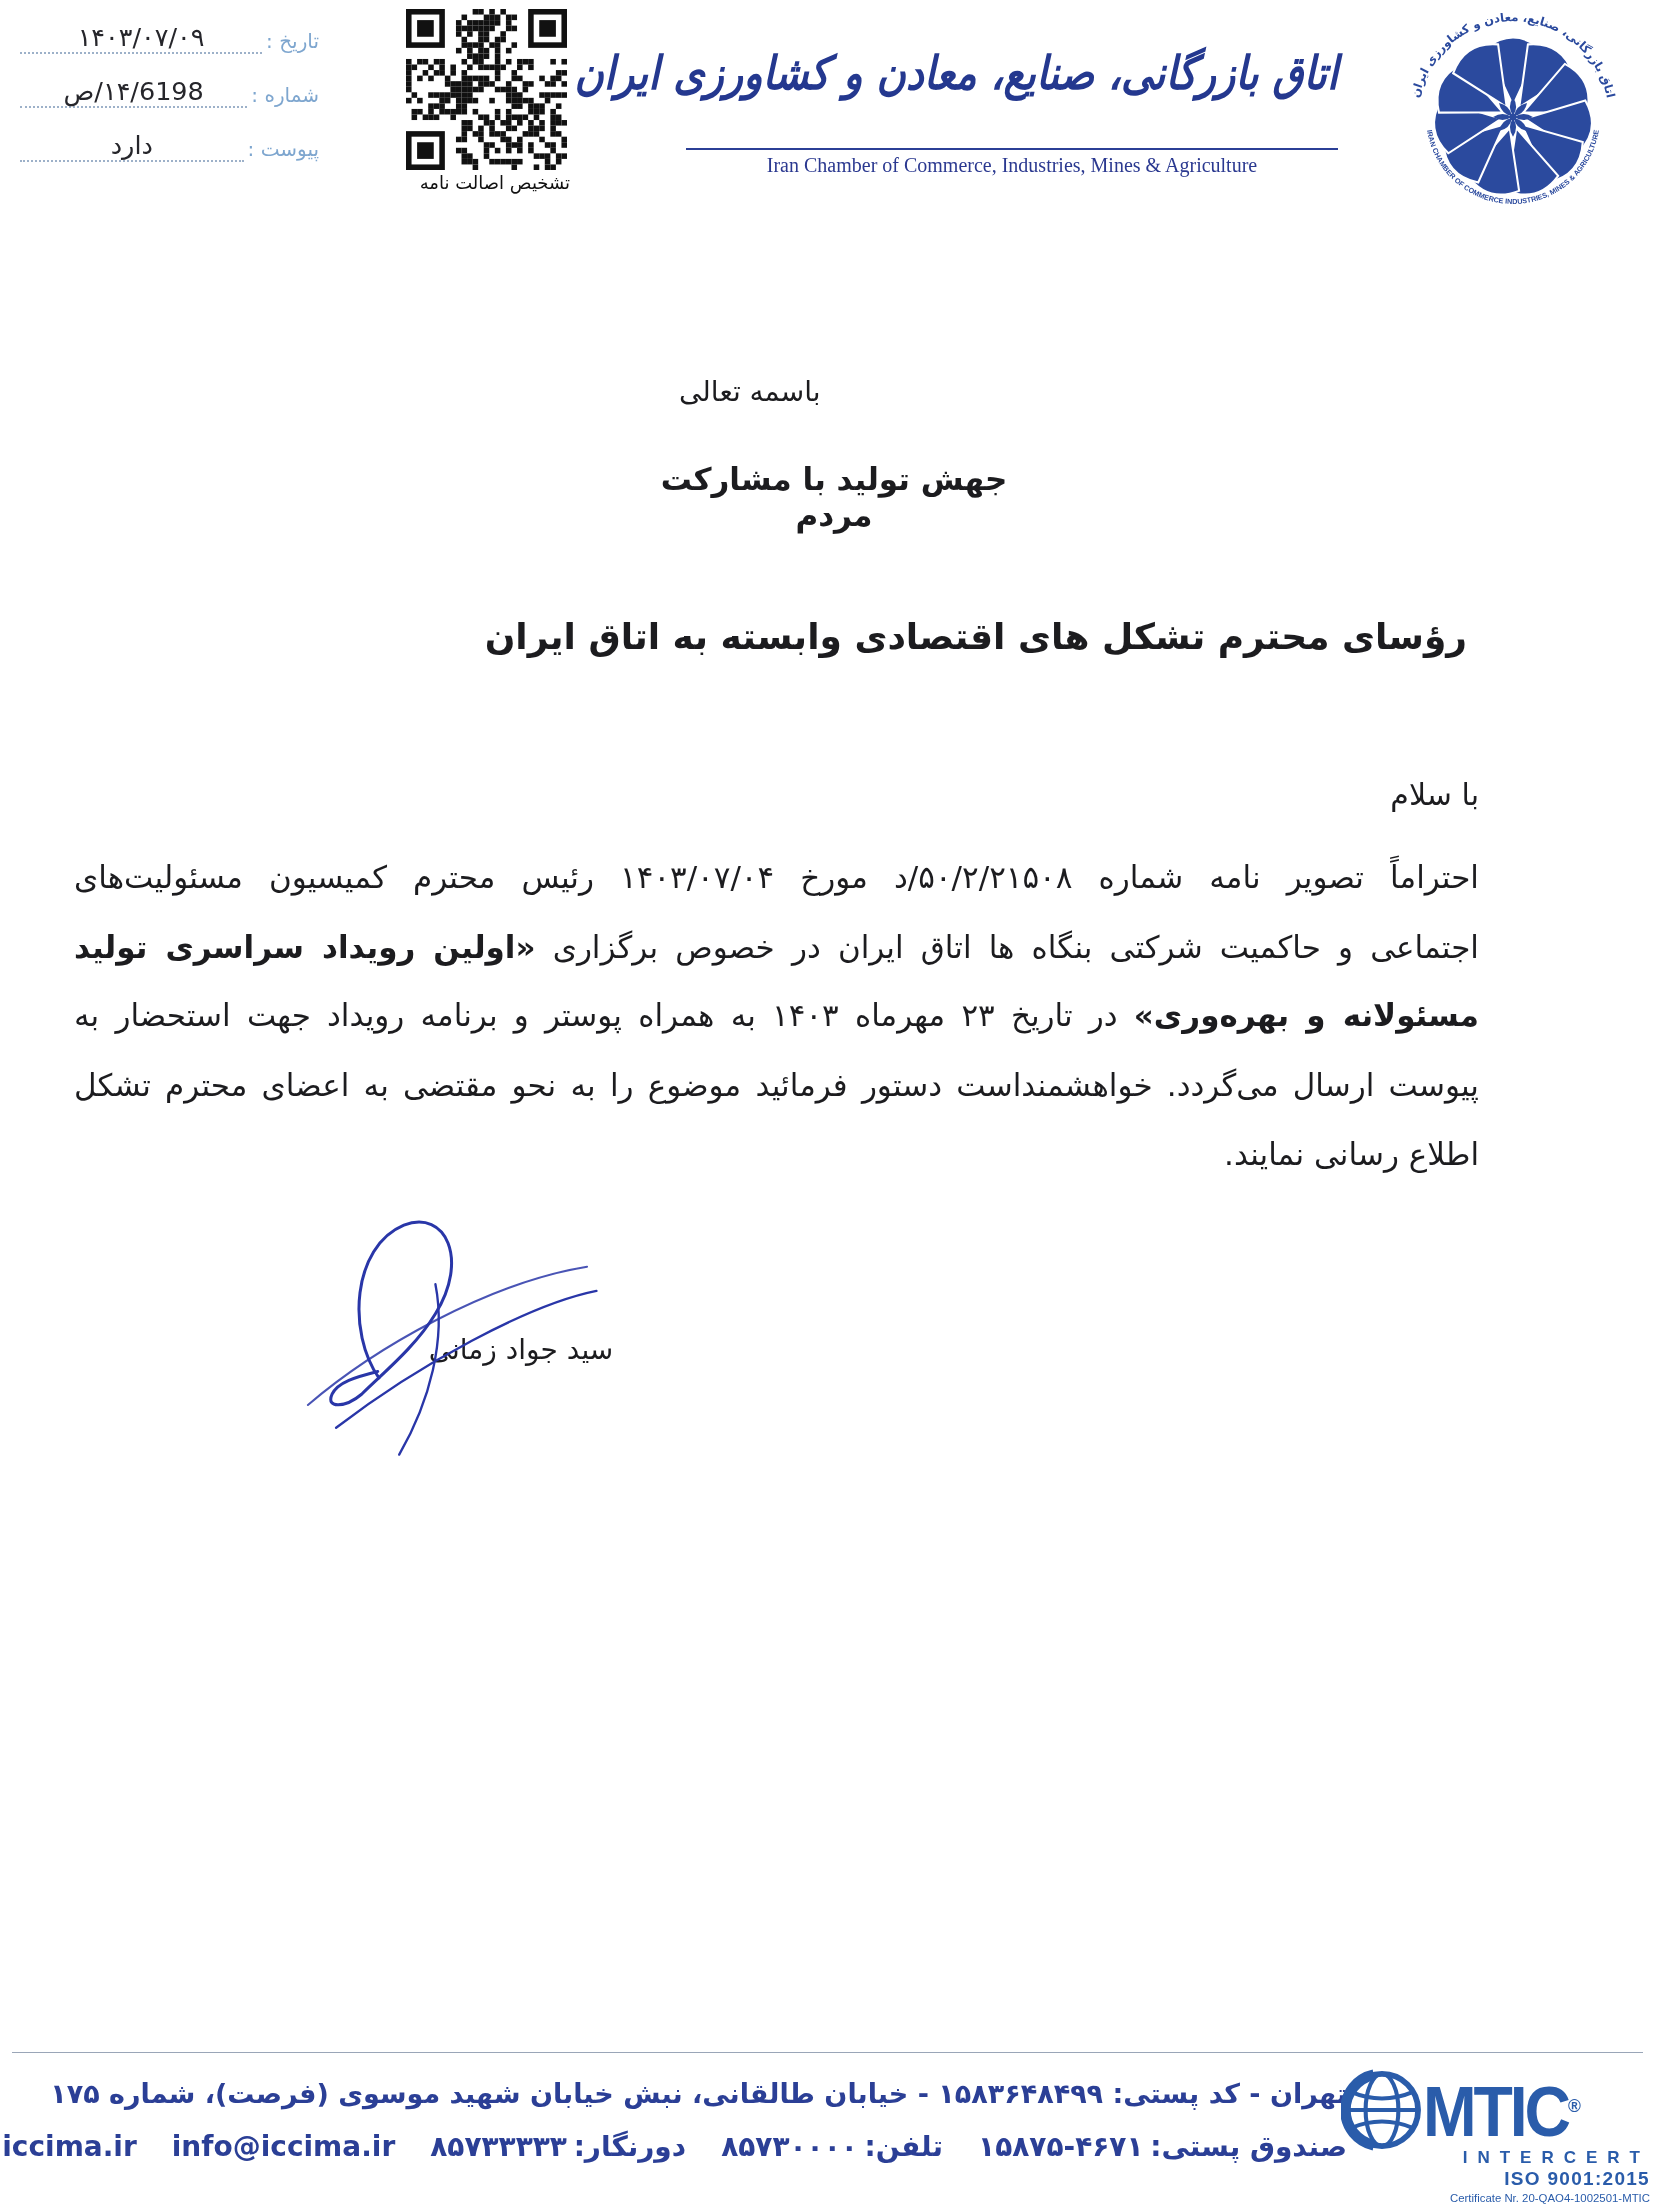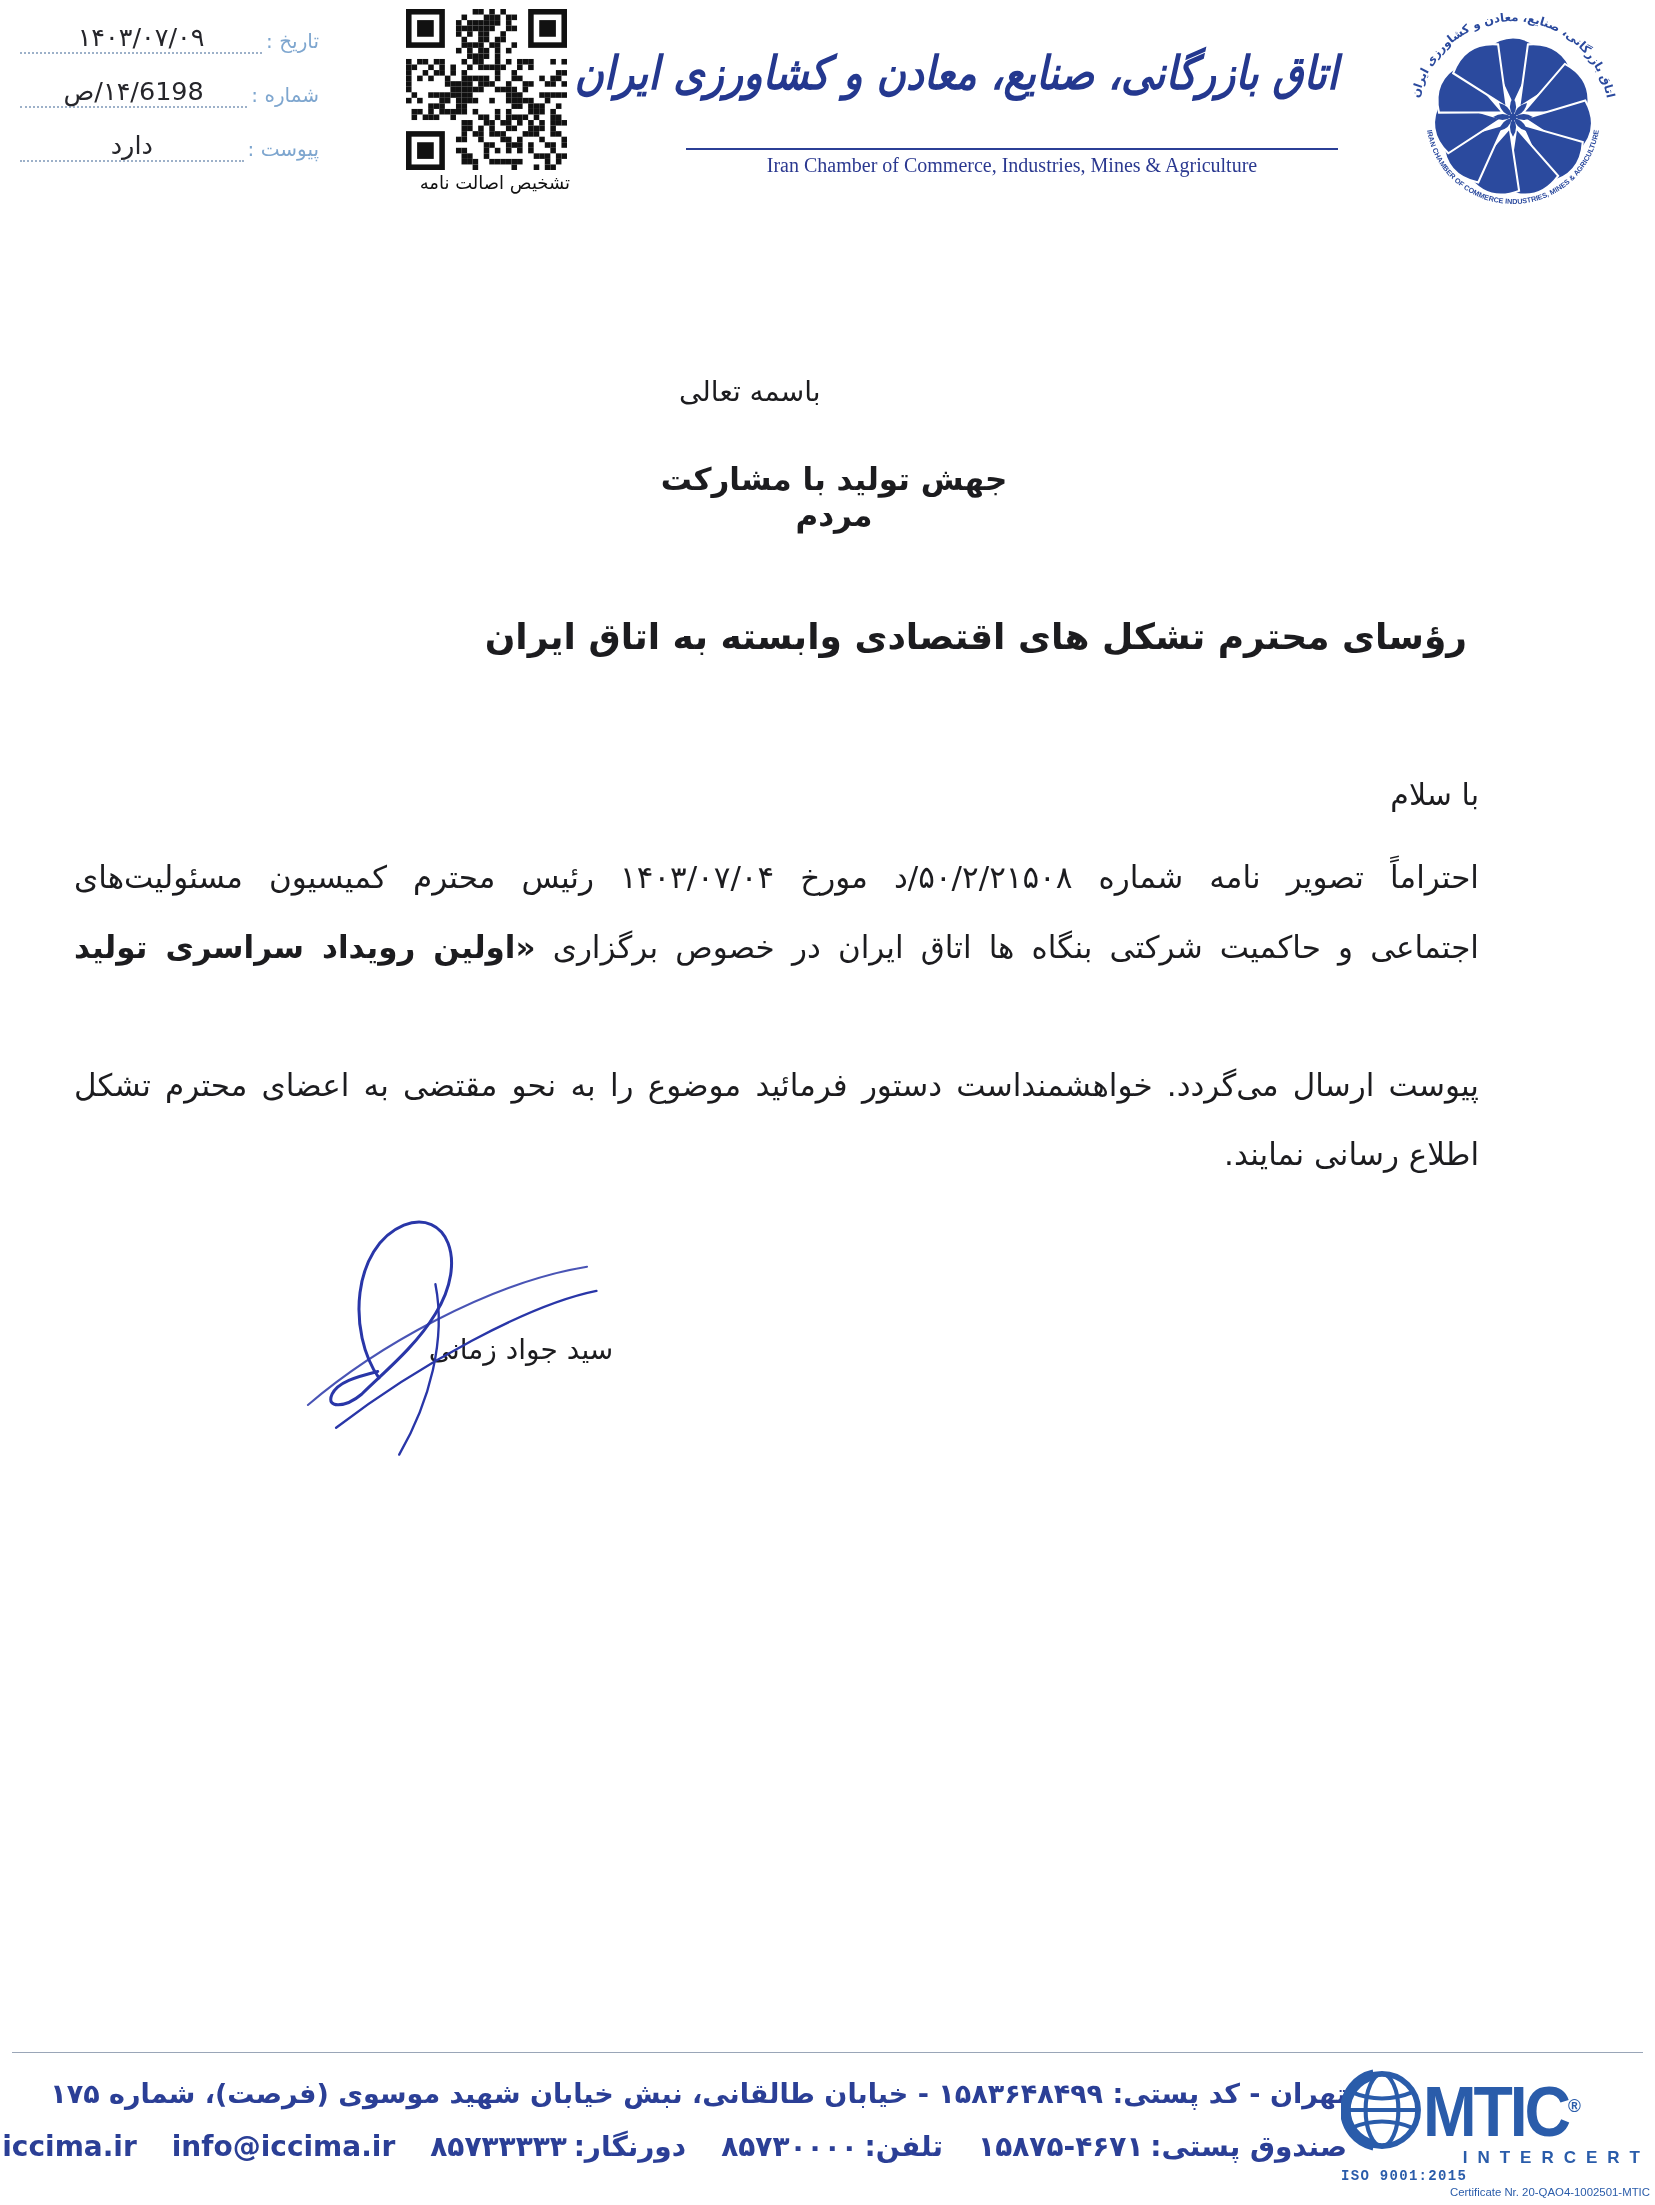--- a/index.html
+++ b/index.html
@@ -63,21 +63,21 @@
 
   
   .mtic{position:absolute;left:1341px;top:2069px;width:309px;color:#2a5caa;
         font-family:"Liberation Sans",sans-serif;}
   .mtic-row{display:flex;align-items:flex-start;}
   .mtic-globe{width:82px;height:82px;flex:0 0 auto;}
   .mtic-word{font-size:70px;font-weight:bold;letter-spacing:-3.4px;line-height:74px;
              transform:scaleX(0.92);transform-origin:left center;white-space:nowrap;}
   .mtic-reg{font-size:19px;vertical-align:super;letter-spacing:0;}
   .mtic-sub{font-size:17px;font-weight:bold;letter-spacing:10px;text-align:right;margin-top:-2.7px;}
-  .mtic-iso{font-size:14px;font-weight:bold;letter-spacing:1.3px;font-family:Liberation Mono, monospace;}
+  .mtic-iso{font-size:19px;font-weight:bold;text-align:right;letter-spacing:1.3px;}
   .mtic-cert{font-size:11.4px;text-align:right;margin-top:1.3px;}
 </style>
 </head>
 <body>
 
 <div class="page">
 
   <div class="fields">
     <div class="field-row">
       <span class="field-label">تاریخ :</span>
@@ -448,20 +448,21 @@
     </text>
   </svg>
 
   <div class="besmele">باسمه تعالی</div>
   <div class="slogan">جهش تولید با مشارکت مردم</div>
   <div class="recipient">رؤسای محترم تشکل های اقتصادی وابسته به اتاق ایران</div>
   <div class="salutation">با سلام</div>
 
   <div class="pline pl1">احتراماً تصویر نامه شماره ۵۰/۲/۲۱۵۰۸/د مورخ ۱۴۰۳/۰۷/۰۴ رئیس محترم کمیسیون مسئولیت‌های</div>
   <div class="pline pl2"><span>اجتماعی و حاکمیت شرکتی بنگاه ها اتاق ایران در خصوص برگزاری </span><span class="bold">«اولین رویداد سراسری تولید</span></div>
+  <div class="pline pl3"><span class="bold">مسئولانه و بهره‌وری»</span><span> در تاریخ ۲۳ مهرماه ۱۴۰۳ به همراه پوستر و برنامه رویداد جهت استحضار به</span></div>
   <div class="pline pl4">پیوست ارسال می‌گردد. خواهشمنداست دستور فرمائید موضوع را به نحو مقتضی به اعضای محترم تشکل</div>
   <div class="pline pl5 last">اطلاع رسانی نمایند.</div>
 
   <div class="sig-text">
     <div class="sig-name">سید جواد زمانی</div>
   </div>
   <svg class="sig-scribble" viewBox="0 0 540 380">
     <g fill="none" stroke="#2936a8" stroke-linecap="round">
       <path stroke-width="4.5" d="M168,258 C120,190 128,62 205,30 C268,6 302,82 252,162 C222,212 172,252 142,282 C118,302 88,304 98,282 C106,264 134,256 166,248"></path>
       <path stroke-width="3" opacity="0.85" d="M62,298 C160,214 330,116 478,92"></path>

